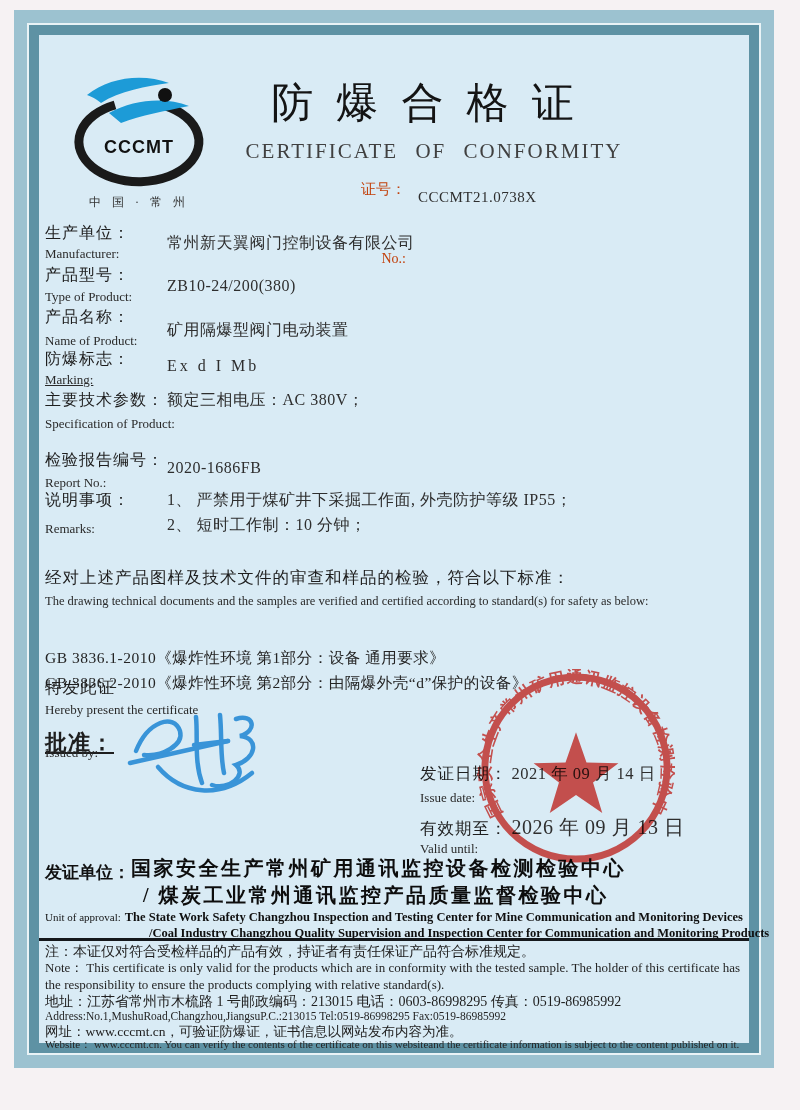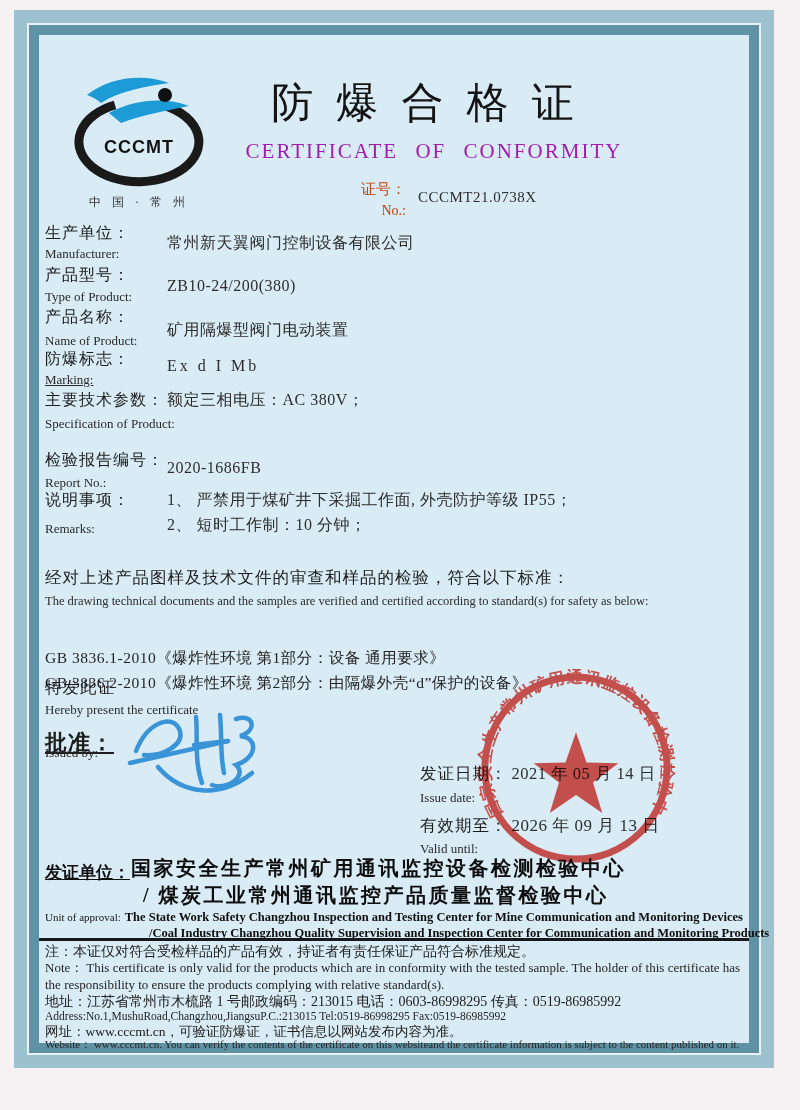--- a/index.html
+++ b/index.html
@@ -7,24 +7,24 @@
   .page { position:relative; width:800px; height:1110px; background:#f6f2f3; overflow:hidden; }
   .band { position:absolute; top:10px; left:14px; right:26px; bottom:42px; background:#9cc2d0; padding:13px; }
   .gap  { width:100%; height:100%; background:#e9f3f6; padding:2px; }
   .frame{ width:100%; height:100%; background:#5e92a4; padding:10px; }
   .content{ position:relative; width:100%; height:100%; background:#d9ebf5; }
   .abs { position:absolute; }
   .zh { font-size:16px; color:#1e1e1e; letter-spacing:1px; }
   .en { font-size:13px; color:#2a2a2a; }
   .val { font-size:16px; color:#2e2e2e; letter-spacing:0.5px; }
   .title-zh { font-size:42px; color:#141414; letter-spacing:0.55em; text-align:center; white-space:nowrap; }
-  .title-en { font-size:21px; color:#a21caf; letter-spacing:2px; word-spacing:10px; text-align:center; }
+  .title-en { font-size:21px; color:#404040; letter-spacing:2px; word-spacing:10px; text-align:center; }
   .certno { display:flex; gap:12px; }
   .certno-labels { text-align:right; font-size:15px; color:#c2410c; line-height:21px; }
-  .certno-labels .no { font-size:14px; }
+  .certno-labels .no { font-size:14px;margin-top:48px; }
   .certno-value { font-size:15px; color:#2e2e2e; padding-top:10px; letter-spacing:0.5px; }
   .std { font-size:15.5px; color:#242424; letter-spacing:0.5px;margin-top:32px; }
   .appr-label { font-size:17px; font-weight:bold; color:#101010; }
   .appr-zh { font-size:20px; font-weight:bold; color:#0d0d0d; letter-spacing:2.5px; white-space:nowrap; }
   .appr-en-sm { font-size:11px; color:#161616; }
   .appr-en { font-size:12.5px; font-weight:bold; color:#0f0f0f; }
   .sep { height:3px; background:#15181c; }
   .ft-zh { font-size:14px; color:#202020; }
   .ft-en { font-size:11.5px; color:#242424; }
   .note-en { font-size:13px; color:#242424; line-height:17px; width:705px; }
@@ -106,41 +106,41 @@
               <path d="M 72,14 C 74,34 70,58 78,80"></path>
               <path d="M 96,12 C 98,32 96,52 100,70"></path>
               <path d="M 70,42 L 104,38"></path>
               <path d="M 112,16 C 130,10 134,28 116,33 C 136,35 132,56 112,62 C 124,72 104,88 88,82"></path>
               <path d="M 34,64 C 58,92 96,96 128,70"></path>
             </g>
           </svg>
 
           <div class="abs" style="left:381px; top:728px; z-index:1;">
             <span class="zh" style="font-size:16.5px;">发证日期：</span>
-            <span class="val" style="font-size:16.5px;">2021 年 05 月 14 日</span>
+            <span class="val" style="font-size:16.5px;">2021 年 09 月 14 日</span>
           </div>
           <div class="abs en" style="left:381px; top:755px; z-index:1;">Issue date:</div>
           <div class="abs" style="left:381px; top:779px; z-index:1;">
             <span class="zh" style="font-size:16.5px;">有效期至：</span>
-            <span class="val" style="font-size:17px;margin-top:47px;">2026 年 09 月 13 日</span>
+            <span class="val" style="font-size:20px;margin-top:47px;">2026 年 09 月 13 日</span>
           </div>
           <div class="abs en" style="left:381px; top:806px; z-index:1;">Valid until:</div>
 
           <svg class="abs seal-svg" style="left:438px; top:634px; z-index:2;" width="198" height="198" viewBox="0 0 200 200">
             <circle cx="100" cy="100" r="92" fill="none" stroke="#e23c36" stroke-width="7"></circle>
             <polygon fill="#e23c36" points="100,64 110.6,94.4 142.8,95.1 117.2,114.6 126.5,145.4 100,127.2 73.5,145.4 82.8,114.6 57.2,95.1 89.4,94.4"></polygon>
             <defs>
               <path id="sealArc" d="M 27 148 A 87 87 0 1 1 173 148" fill="none"></path>
             </defs>
             <text font-size="16.5" font-weight="bold" fill="#e23c36" letter-spacing="1">
               <textPath href="#sealArc" startOffset="2">国家安全生产常州矿用通讯监控设备检测检验中心</textPath>
             </text>
           </svg>
 
-          <div class="abs appr-label" style="left:6px; top:826px;text-decoration:underline;">发证单位：</div>
+          <div class="abs appr-label" style="left:6px; top:826px;">发证单位：</div>
           <div class="abs appr-zh" style="left:92px;  top:820px;">国家安全生产常州矿用通讯监控设备检测检验中心</div>
           <div class="abs" style="left:6px; top:872px; white-space:nowrap;">
             <span class="appr-en-sm">Unit of approval:</span>
             <span class="appr-en">The State Work Safety Changzhou Inspection and Testing Center for Mine Communication and Monitoring Devices</span>
           </div>
           <div class="abs appr-zh" style="left:104px; top:847px;">/ 煤炭工业常州通讯监控产品质量监督检验中心</div>
           <div class="abs appr-en" style="left:110px; top:891px; white-space:nowrap;">/Coal Industry Changzhou Quality Supervision and Inspection Center for Communication and Monitoring Products</div>
 
           <div class="abs sep" style="left:0px; top:903px; width:710px;"></div>
 

